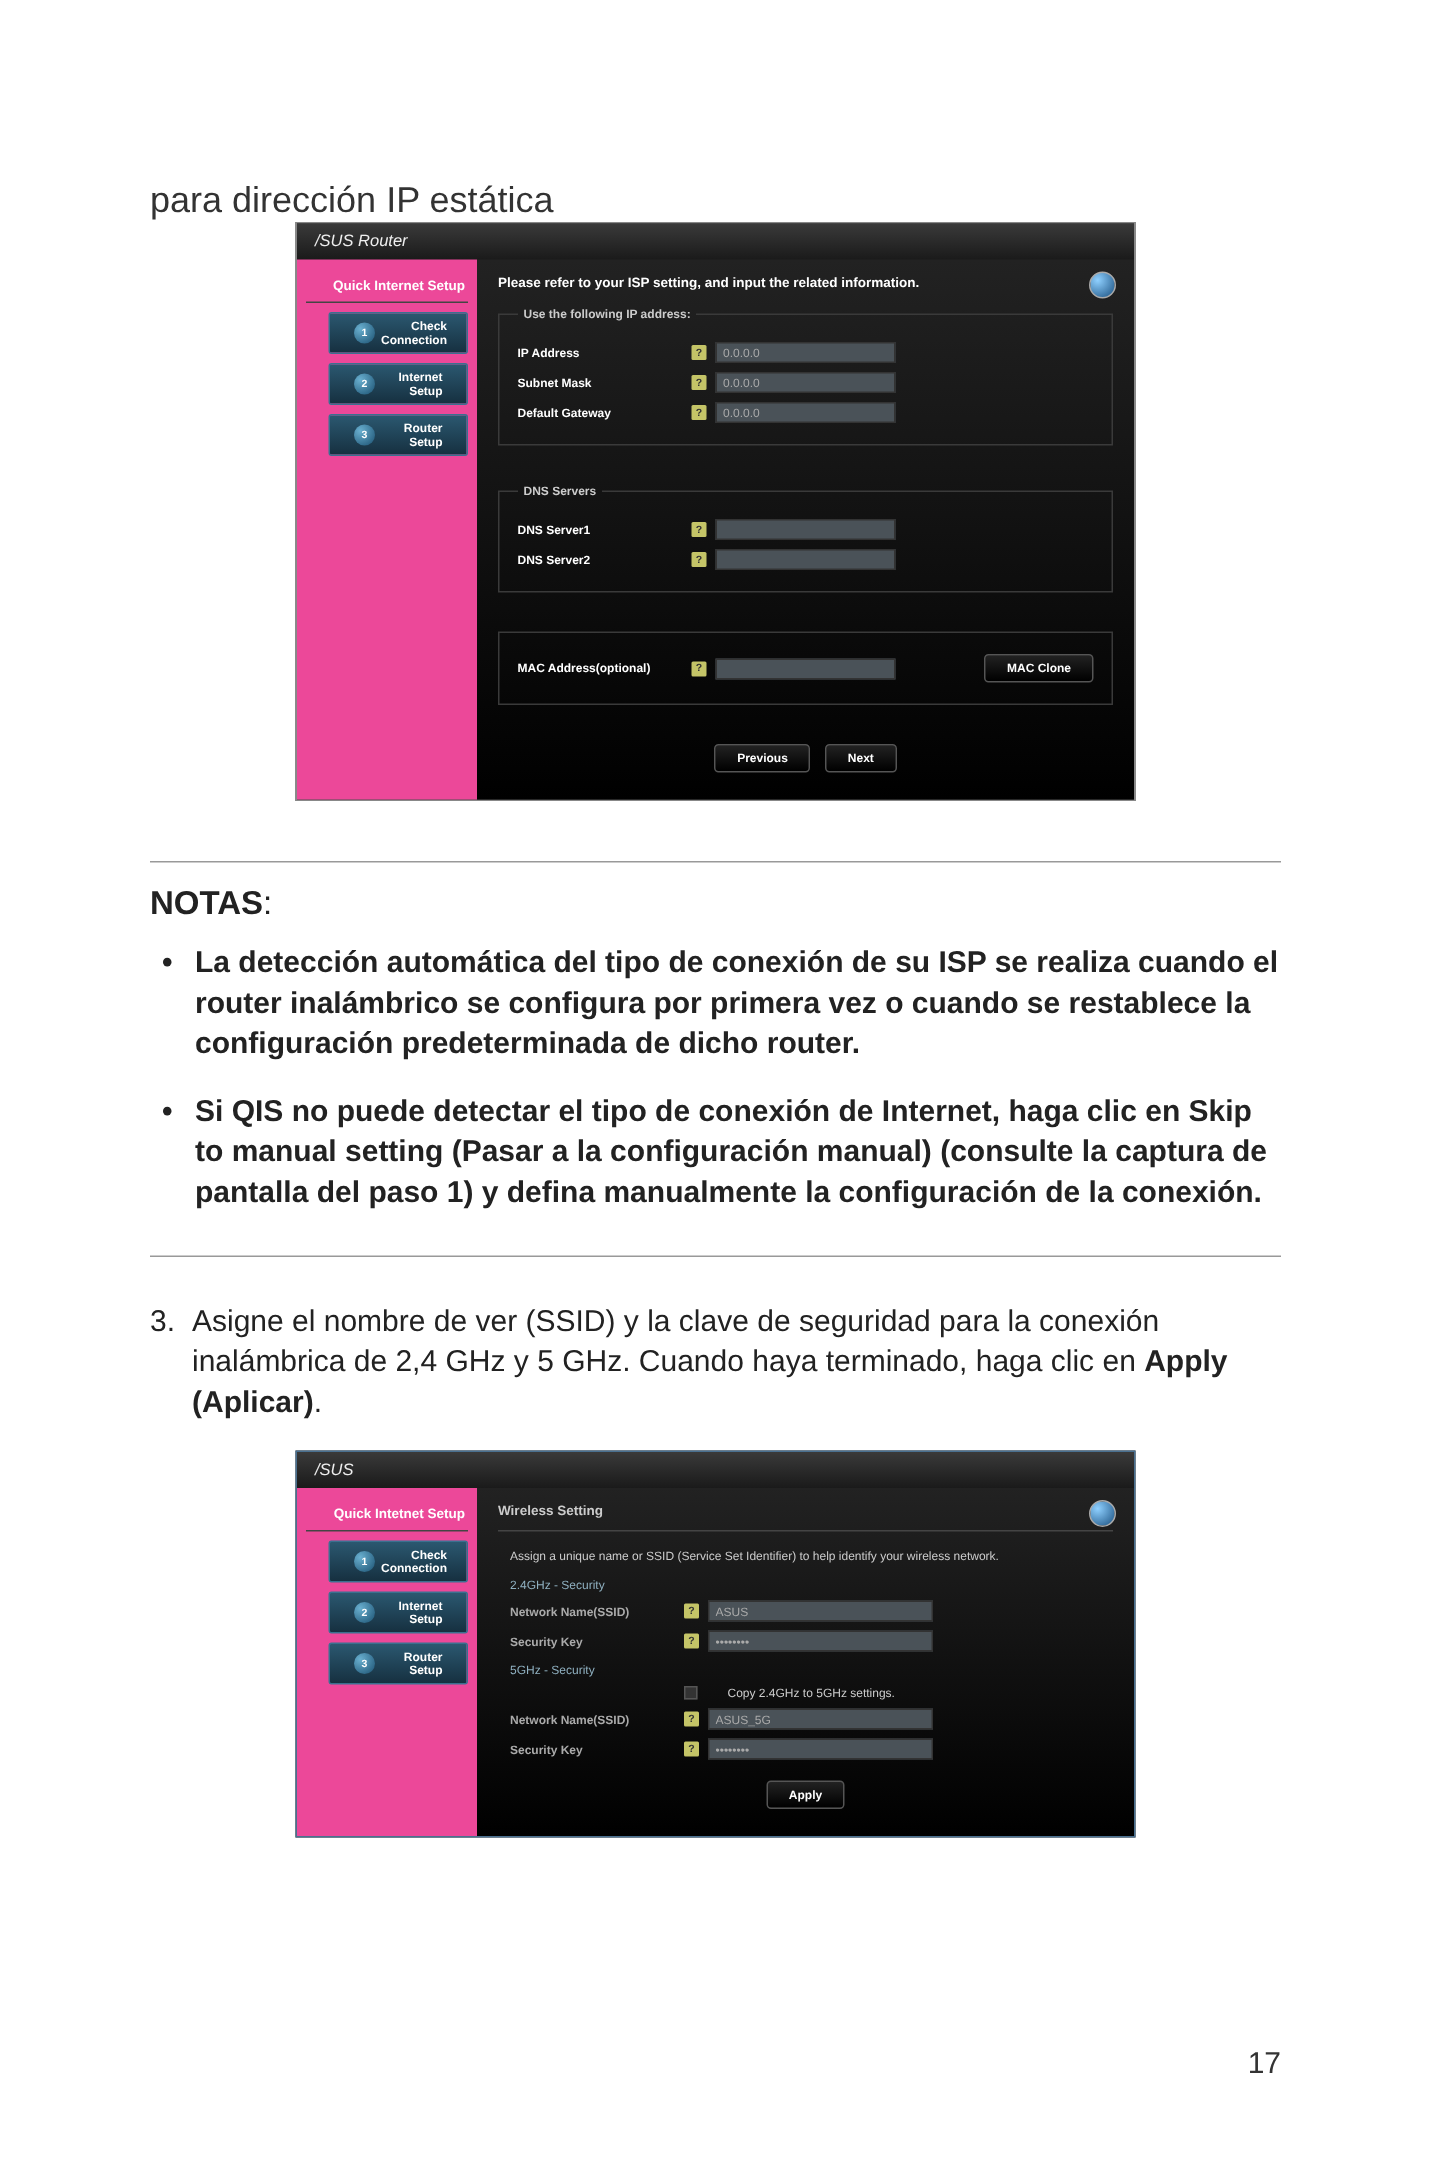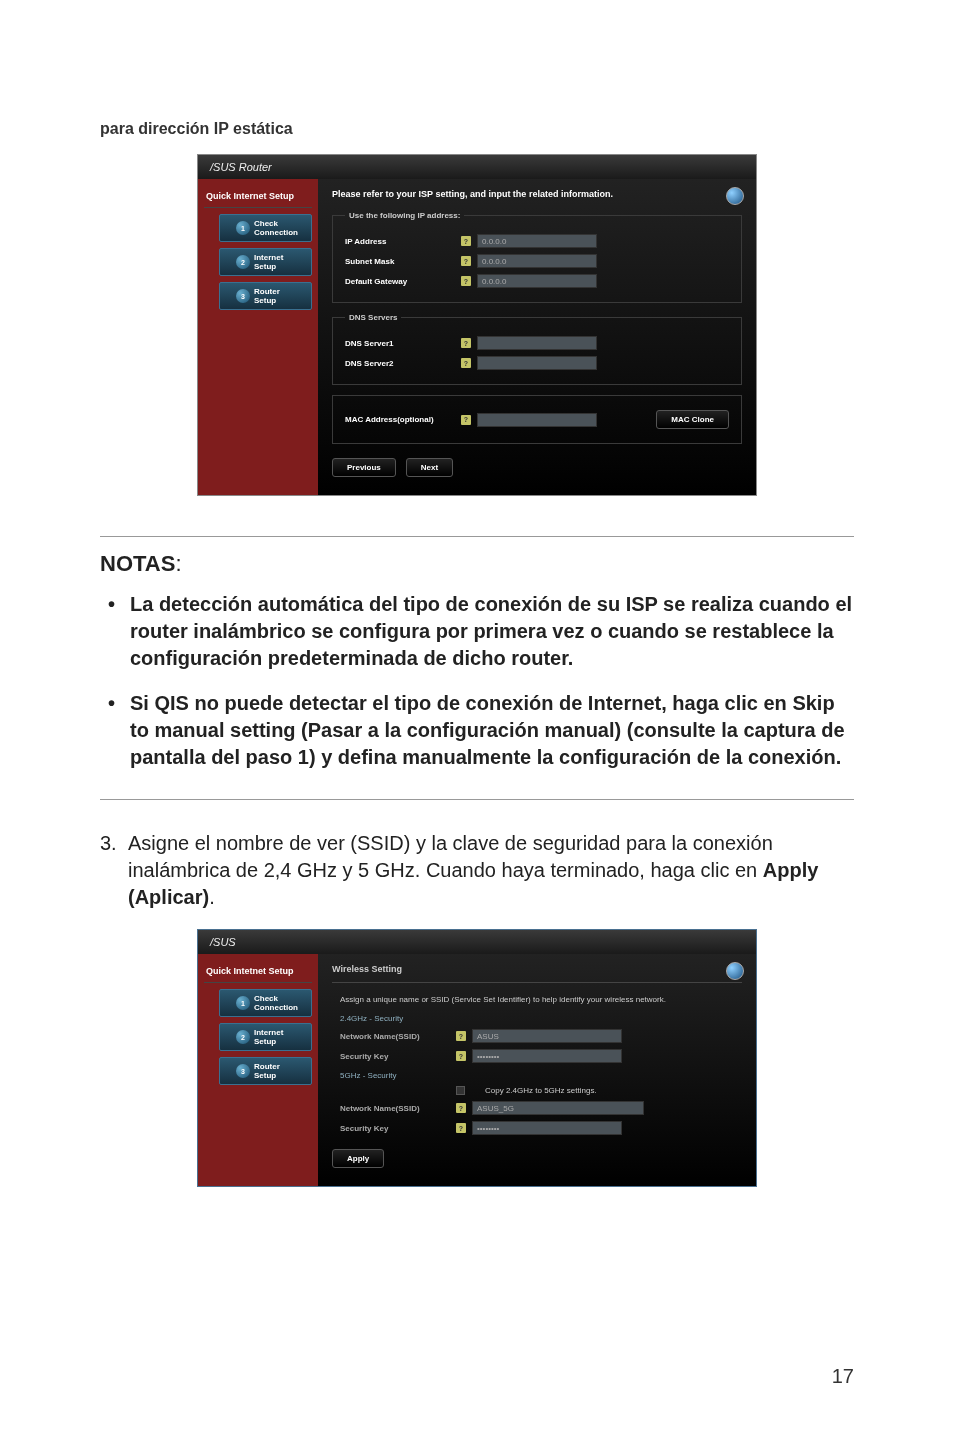--- a/index.html
+++ b/index.html
@@ -6,45 +6,45 @@
     body {
       font-family: -apple-system, "Segoe UI", Arial, sans-serif;
       background: #fff;
       width: 954px;
       min-height: 1438px;
       padding: 120px 100px 40px 100px;
       position: relative;
       color: #222;
     }
     .section-title {
-      font-size: 16px;
-      font-weight: 700;
-      margin-bottom: 16px;
+      font-size: 24px;
+      font-weight: 400;
       color: #333;
     }
     .router-panel {
       background: #1a1a1a;
       border: 1px solid #888;
       width: 560px;
       margin: 0 auto 40px auto;
       font-size: 9px;
       color: #fff;
     }
     .router-header {
       padding: 6px 12px;
       font-size: 11px;
       font-style: italic;
       color: #eee;
       background: linear-gradient(#3a3a3a, #1a1a1a);
     }
     .router-body { display: flex; }
     .router-sidebar {
       width: 120px;
-      background: #7f1d1d;
+      background: #ec4899;
       padding: 6px 6px 30px 6px;
+      text-align: right;
     }
     .router-sidebar-title {
       font-size: 9px;
       font-weight: bold;
       padding: 6px 2px;
       border-bottom: 1px solid #444;
       margin-bottom: 6px;
     }
     .step {
       display: flex;
@@ -88,21 +88,21 @@
       top: 8px;
       right: 12px;
       width: 18px;
       height: 18px;
       border-radius: 50%;
       background: radial-gradient(circle at 30% 30%, #8fd0ff, #1a5080);
       border: 1px solid #aaa;
     }
     fieldset {
       border: 1px solid #3a3a3a;
-      margin-bottom: 10px;
+      margin-bottom: 26px;
       padding: 8px 12px;
     }
     legend {
       font-size: 8px;
       font-weight: bold;
       color: #ccc;
       padding: 0 4px;
     }
     .form-row {
       display: flex;
@@ -142,21 +142,21 @@
       border: 1px solid #555;
       border-radius: 3px;
       color: #fff;
       font-size: 8px;
       font-weight: bold;
       padding: 4px 14px;
       cursor: pointer;
     }
     .btn-row {
       display: flex;
-      justify-content: flex-start;
+      justify-content: center;
       gap: 10px;
       margin-top: 14px;
     }
     .checkbox-row {
       display: flex;
       align-items: center;
       gap: 20px;
       font-size: 8px;
       color: #ccc;
     }
@@ -353,21 +353,21 @@
       <div class="form-row" style="margin-left:8px;">
         <span class="form-label" style="color:#aaa;"></span>
         <div class="checkbox-row">
           <span class="checkbox-box"></span>
           <span>Copy 2.4GHz to 5GHz settings.</span>
         </div>
       </div>
       <div class="form-row" style="margin-left:8px;">
         <span class="form-label" style="color:#aaa;">Network Name(SSID)</span>
         <span class="tooltip-icon">?</span>
-        <input class="form-input" style="width: 172px;" value="ASUS_5G">
+        <input class="form-input" style="width: 150px;" value="ASUS_5G">
       </div>
       <div class="form-row" style="margin-left:8px;">
         <span class="form-label" style="color:#aaa;">Security Key</span>
         <span class="tooltip-icon">?</span>
         <input class="form-input" type="password" style="width: 150px;" value="********">
       </div>
 
       <div class="btn-row">
         <button class="btn">Apply</button>
       </div>

